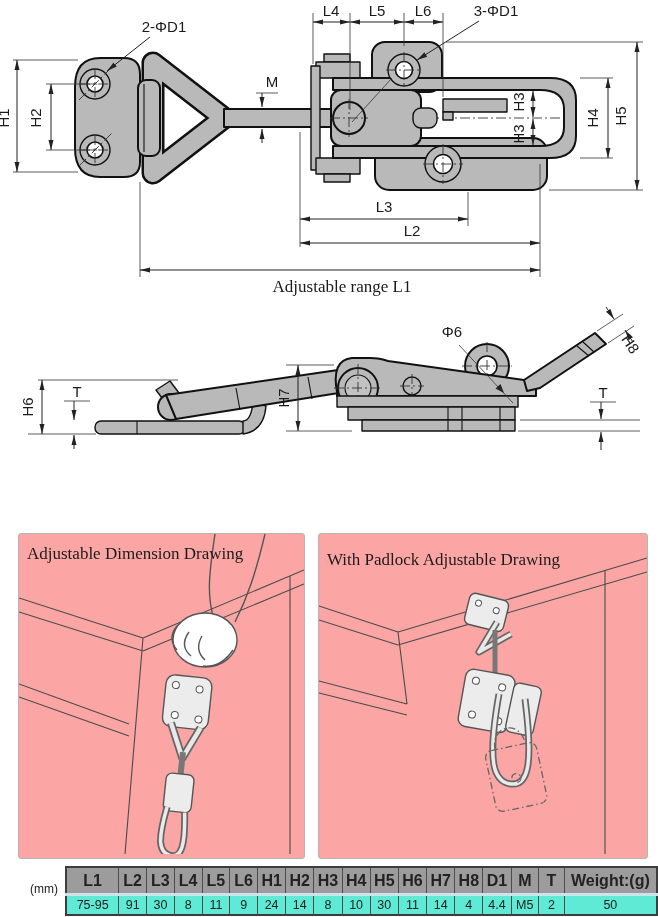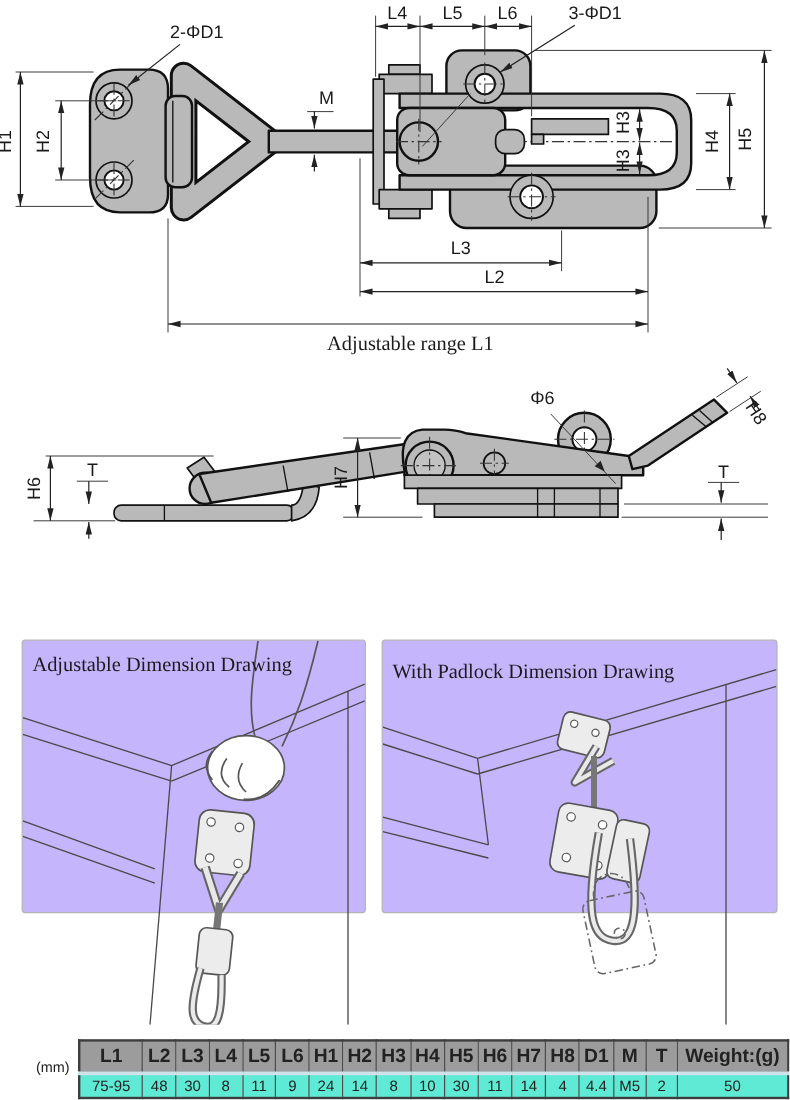--- a/index.html
+++ b/index.html
@@ -11,22 +11,22 @@
   .part{fill:#b9b9b9;stroke:#111;stroke-width:2;stroke-linejoin:round;}
   .part-thin{fill:#b9b9b9;stroke:#111;stroke-width:1.4;stroke-linejoin:round;}
   .hole{fill:#fff;stroke:#111;stroke-width:1.6;}
   .inner-line{fill:none;stroke:#111;stroke-width:1.1;}
   .cl{fill:none;stroke:#333;stroke-width:0.9;stroke-dasharray:10 3 2 3;}
   .dimline{fill:none;stroke:#222;stroke-width:1;}
   .extline{fill:none;stroke:#333;stroke-width:0.8;}
   .dim{font:15px "Liberation Sans",sans-serif;fill:#1a1a1a;}
   .dim-serif{font:17px "Liberation Serif",serif;fill:#1a1a1a;}
   
-  .panel{position:absolute;width:287px;height:228px;border:1px solid #b5b5b5;
-         border-radius:3px;background:#c4b5fd;box-sizing:border-box;}
+  .panel{position:absolute;width:287px;height:326px;border:1px solid #b5b5b5;
+         border-radius:3px;background:#fca5a5;box-sizing:border-box;}
   .panel-title{position:absolute;left:8px;top:10px;font:17px "Liberation Serif",serif;
                color:#1b1b1b;white-space:nowrap;z-index:2;}
   .sketch{fill:none;stroke:#4a4a4a;stroke-width:1.1;}
   .sk-part{fill:#ececec;stroke:#555;stroke-width:1.4;stroke-linejoin:round;}
   
   .table-wrap{position:absolute;left:0;top:866px;width:658px;}
   .mm{position:absolute;left:30px;top:16px;font:12px "Liberation Sans",sans-serif;color:#222;}
   table.dims{position:absolute;left:65px;top:0;border-collapse:collapse;
              border:2px solid #3d3d3d;font-family:"Liberation Sans",sans-serif;}
   table.dims th{background:#9c9c9c;color:#222;font-size:16px;font-weight:bold;
@@ -235,21 +235,21 @@
         <path d="M9,48 L24,82 L39,50" fill="none" stroke="#e8e8e8" stroke-width="4.5" stroke-linejoin="round"></path>
         <path d="M24,76 V104" stroke="#777" stroke-width="6"></path>
         <rect class="sk-part" x="10" y="98" width="28" height="38" rx="6"></rect>
         <path d="M14,132 C8,166 10,178 22,180 C34,182 36,168 32,136" fill="none" stroke="#666" stroke-width="7"></path>
         <path d="M14,132 C8,166 10,178 22,180 C34,182 36,168 32,136" fill="none" stroke="#eaeaea" stroke-width="3.5"></path>
       </g>
     </svg>
   </div>
 
   <div class="panel" style="left:318px;top:533px;width:330px;">
-    <div class="panel-title" style="top:16px;">With Padlock Dimension Drawing</div>
+    <div class="panel-title" style="top:16px;">With Padlock Adjustable Drawing</div>
     <svg width="328" height="320" viewBox="0 0 328 320">
       <path class="sketch" d="M0,72 L79,98 M0,86 L79,111 M79,98 L328,24 M79,111 L328,38 M79,98 L88,170 M286,37 V320 M0,147 L88,170 M0,159 L88,181"></path>
 
       <g transform="translate(152,58) rotate(14)">
         <rect class="sk-part" x="0" y="0" width="40" height="32" rx="6"></rect>
         <circle cx="10" cy="9" r="3" fill="#fff" stroke="#555"></circle>
         <circle cx="29" cy="12" r="3" fill="#fff" stroke="#555"></circle>
       </g>
       <path d="M178,88 L160,118 L192,100" fill="none" stroke="#666" stroke-width="7" stroke-linejoin="round"></path>
       <path d="M178,88 L160,118 L192,100" fill="none" stroke="#e8e8e8" stroke-width="3.5" stroke-linejoin="round"></path>
@@ -297,21 +297,21 @@
             <th>H8</th>
             <th>D1</th>
             <th>M</th>
             <th>T</th>
             <th>Weight:(g)</th>
           </tr>
         </thead>
       <tbody>
           <tr>
             <td>75-95</td>
-            <td>48</td>
+            <td>91</td>
             <td>30</td>
             <td>8</td>
             <td>11</td>
             <td>9</td>
             <td>24</td>
             <td>14</td>
             <td>8</td>
             <td>10</td>
             <td>30</td>
             <td>11</td>

